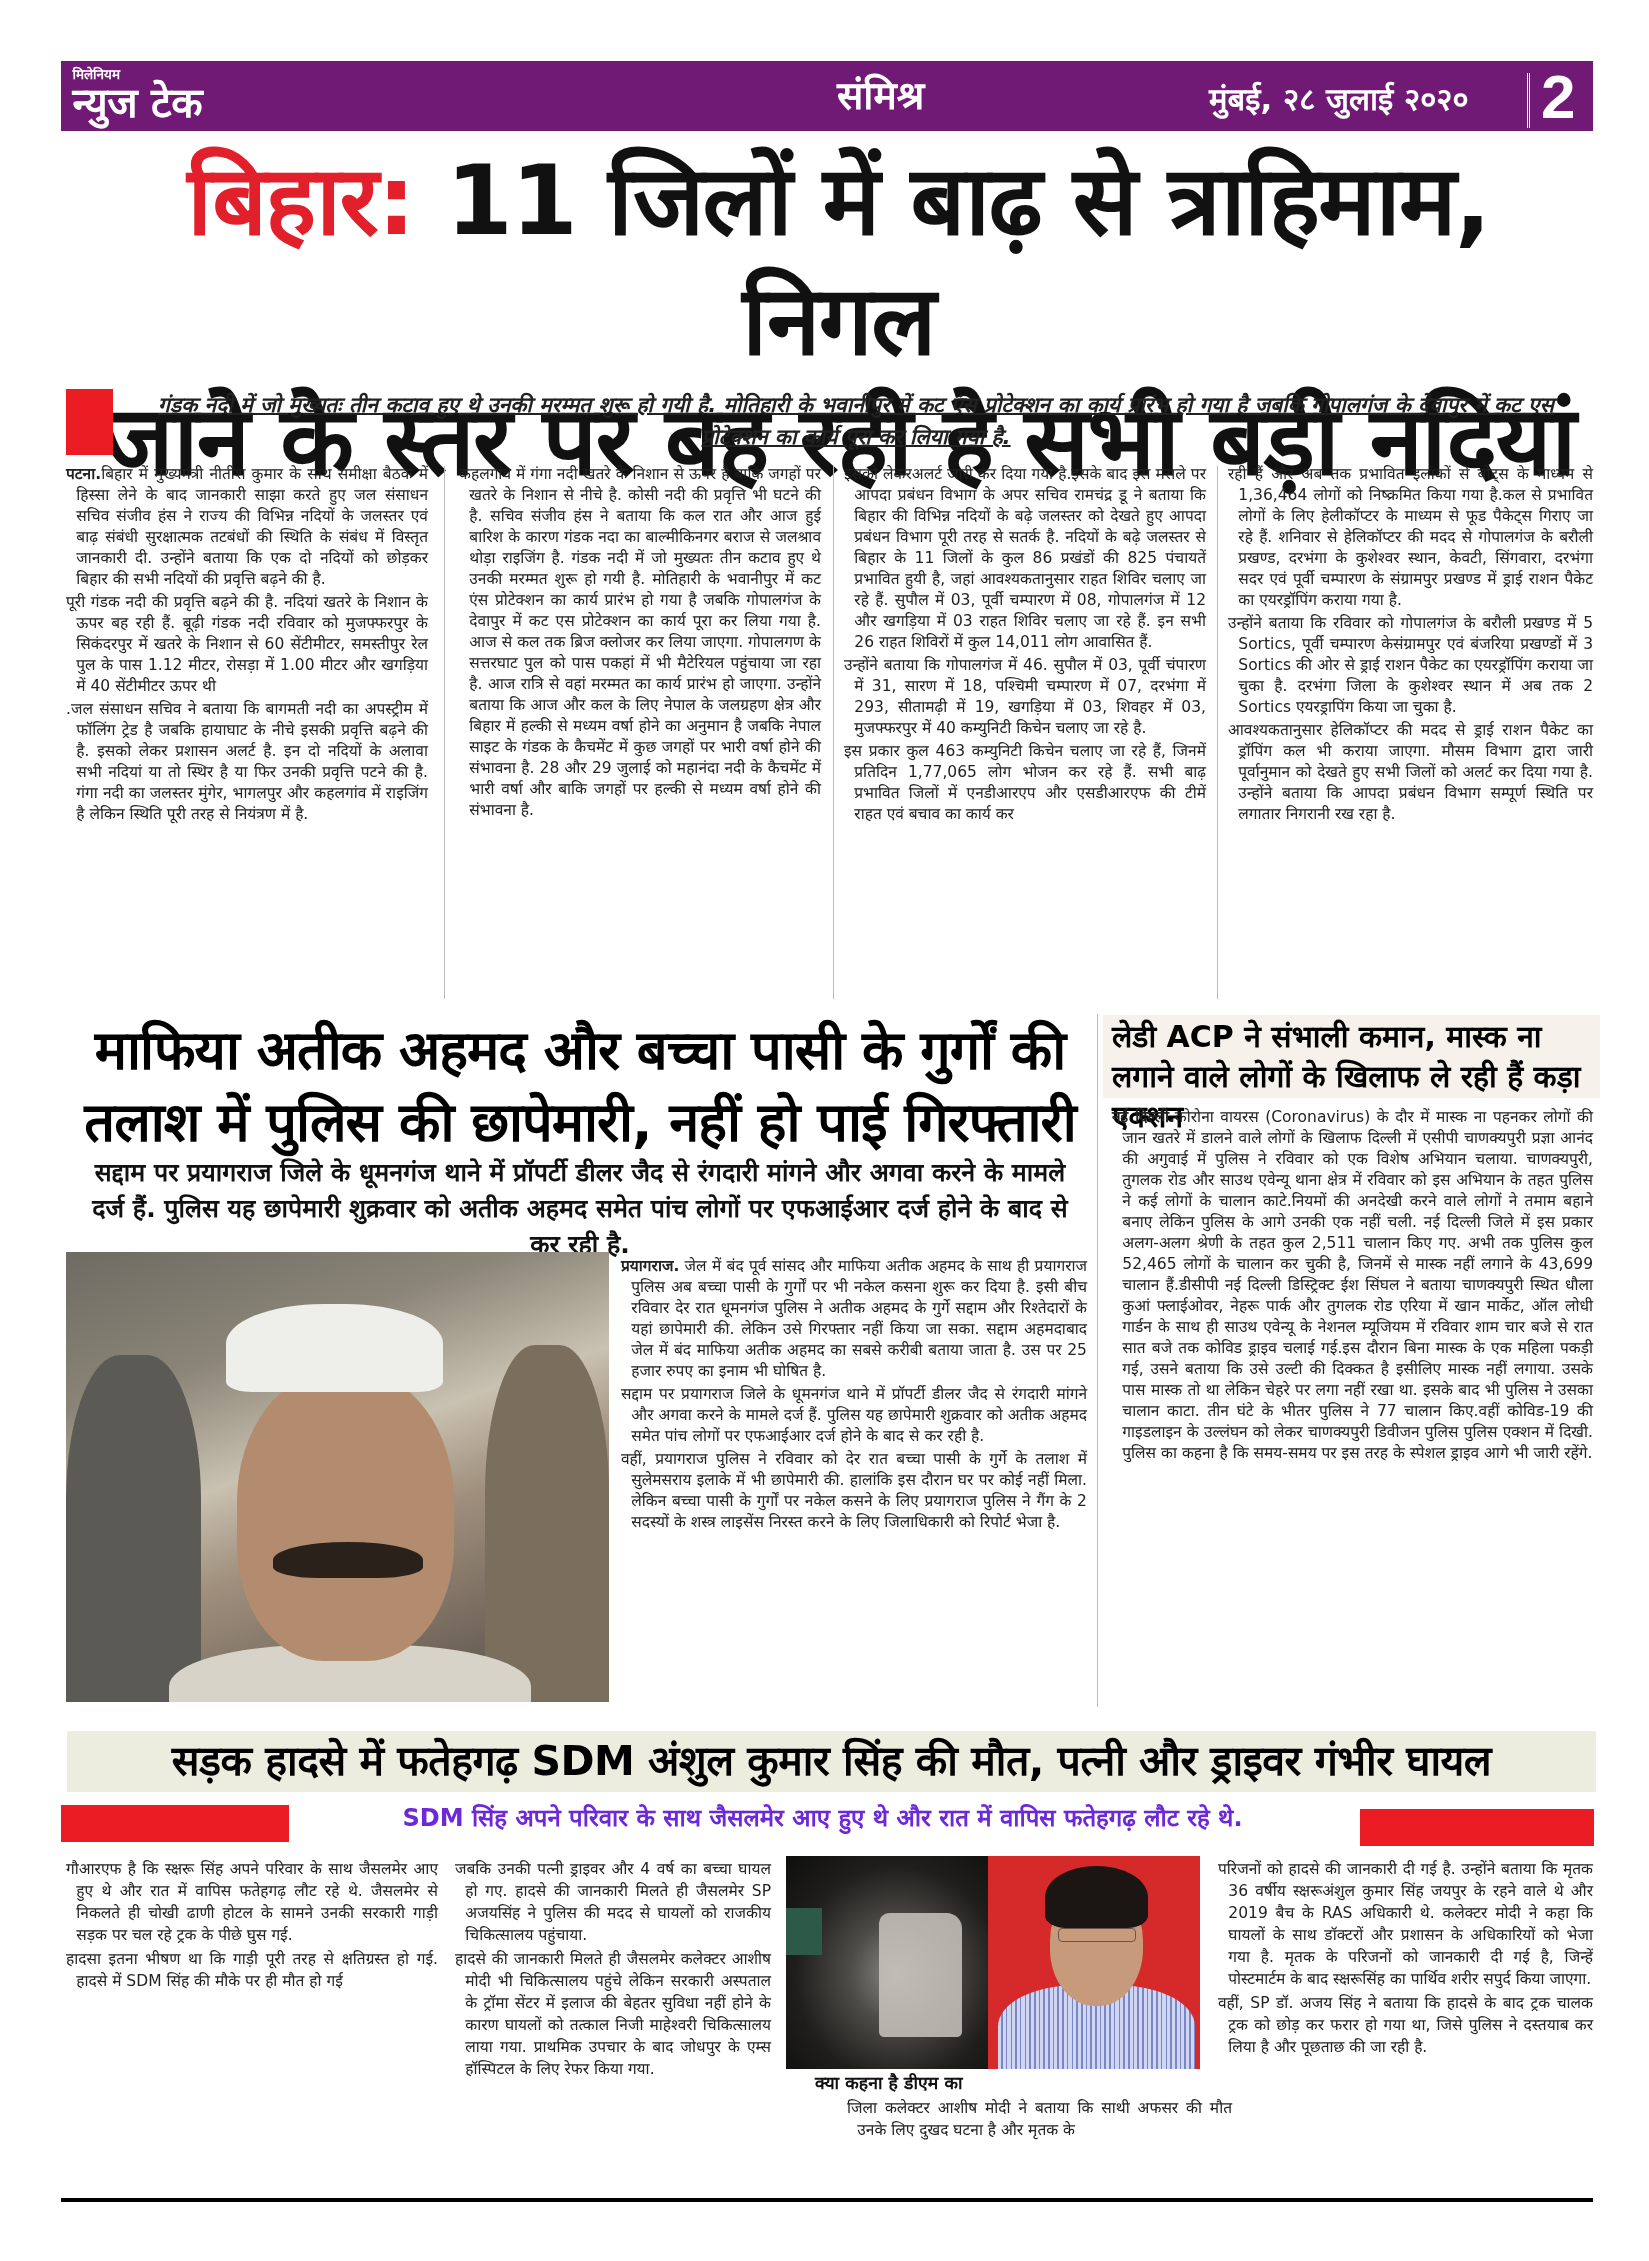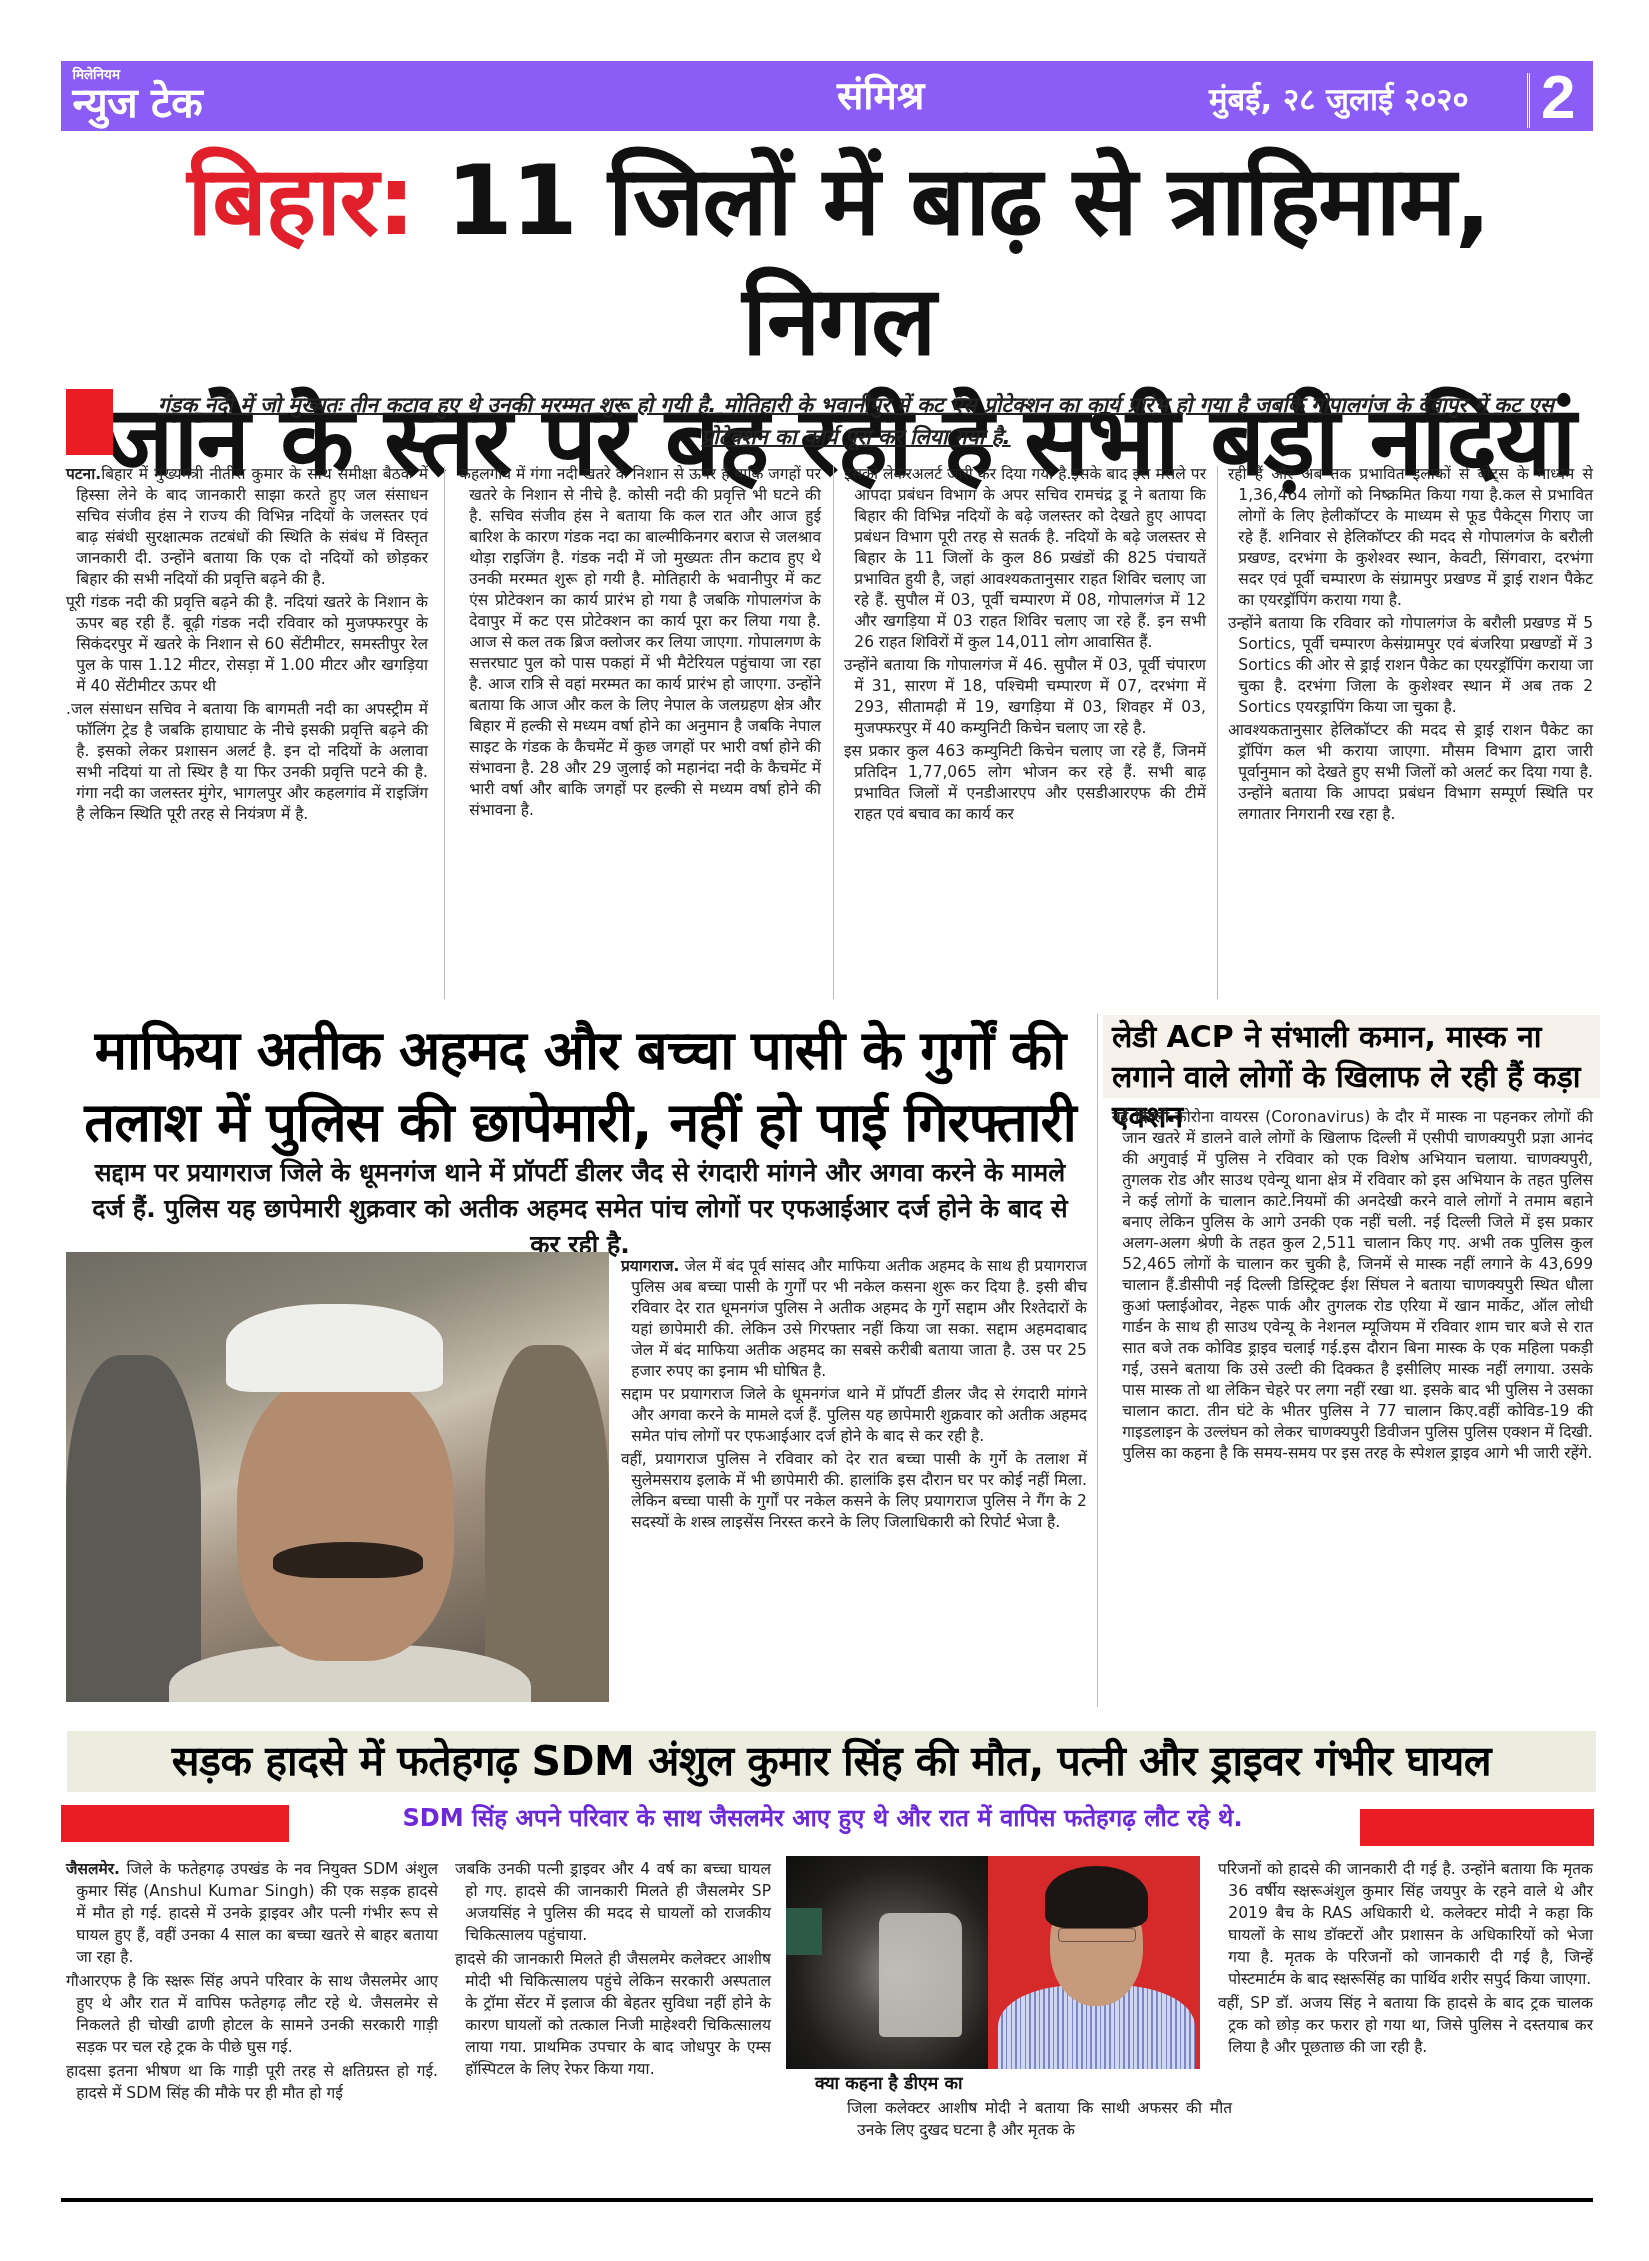--- a/index.html
+++ b/index.html
@@ -2,21 +2,21 @@
 <html style="font-size:8.3px"><head>
 <meta charset="utf-8">
 <style>
   * { box-sizing: border-box; margin: 0; padding: 0; }
   html, body { width: 1650px; height: 2261px; background: #ffffff; overflow: hidden; }
   body { position: relative; font-family: "DejaVu Sans", sans-serif; color: #1a1a1a; }
 
   .abs { position: absolute; }
 
   
-  .masthead { left: 61px; top: 61px; width: 1532px; height: 70px; background: #8b5cf6; color: #fff; }
+  .masthead { left: 61px; top: 61px; width: 1532px; height: 70px; background: #701a75; color: #fff; }
   .brand-small { position: absolute; left: 11.4px; top: 4.1px; font-size: 13.5px; font-weight: bold; }
   .brand-big { position: absolute; left: 11.4px; top: 17.6px; font-size: 41px; font-weight: bold; line-height: 48px; letter-spacing: -0.5px; }
   .section-name { position: absolute; left: 776px; top: 11.4px; font-size: 39px; font-weight: bold; line-height: 47px; }
   .issue-date { position: absolute; left: 1148px; top: 22px; font-size: 31px; font-weight: bold; line-height: 33px; }
   .page-sep { position: absolute; left: 1466px; top: 12.4px; width: 2.6px; height: 55px; border-left: 1px solid #fff; border-right: 1px solid #fff; }
   .page-num { position: absolute; left: 1480px; top: 2.1px; font-size: 62px; font-weight: bold; line-height: 67px; font-family: "Liberation Sans", sans-serif; }
 
   
   .main-head { left: 78px; top: 141px; width: 1521px; font-size: 96px; line-height: 120px; font-weight: bold; text-align: center; color: #111; letter-spacing: -1.6px; font-family: "DejaVu Sans", sans-serif; }
   .main-head .red { color: #e2202b; }
@@ -130,21 +130,20 @@
   <p><b>नई दिल्ली.</b><span>कोरोना वायरस (Coronavirus) के दौर में मास्क ना पहनकर लोगों की जान खतरे में डालने वाले लोगों के खिलाफ दिल्ली में एसीपी चाणक्यपुरी प्रज्ञा आनंद की अगुवाई में पुलिस ने रविवार को एक विशेष अभियान चलाया. चाणक्यपुरी, तुगलक रोड और साउथ एवेन्यू थाना क्षेत्र में रविवार को इस अभियान के तहत पुलिस ने कई लोगों के चालान काटे.नियमों की अनदेखी करने वाले लोगों ने तमाम बहाने बनाए लेकिन पुलिस के आगे उनकी एक नहीं चली. नई दिल्ली जिले में इस प्रकार अलग-अलग श्रेणी के तहत कुल 2,511 चालान किए गए. अभी तक पुलिस कुल 52,465 लोगों के चालान कर चुकी है, जिनमें से मास्क नहीं लगाने के 43,699 चालान हैं.डीसीपी नई दिल्ली डिस्ट्रिक्ट ईश सिंघल ने बताया चाणक्यपुरी स्थित धौला कुआं फ्लाईओवर, नेहरू पार्क और तुगलक रोड एरिया में खान मार्केट, ऑल लोधी गार्डन के साथ ही साउथ एवेन्यू के नेशनल म्यूजियम में रविवार शाम चार बजे से रात सात बजे तक कोविड ड्राइव चलाई गई.इस दौरान बिना मास्क के एक महिला पकड़ी गई, उसने बताया कि उसे उल्टी की दिक्कत है इसीलिए मास्क नहीं लगाया. उसके पास मास्क तो था लेकिन चेहरे पर लगा नहीं रखा था. इसके बाद भी पुलिस ने उसका चालान काटा. तीन घंटे के भीतर पुलिस ने 77 चालान किए.वहीं कोविड-19 की गाइडलाइन के उल्लंघन को लेकर चाणक्यपुरी डिवीजन पुलिस पुलिस एक्शन में दिखी. पुलिस का कहना है कि समय-समय पर इस तरह के स्पेशल ड्राइव आगे भी जारी रहेंगे.</span></p>
 </div>
 
 <div class="abs sdm-bar"></div>
 <div class="abs sdm-head">सड़क हादसे में फतेहगढ़ SDM अंशुल कुमार सिंह की मौत, पत्नी और ड्राइवर गंभीर घायल</div>
 <div class="abs red-block" style="left:61px; top:1805px; width:228px;"></div>
 <div class="abs red-block" style="left:1360px; top:1809px; width:234px;"></div>
 <div class="abs sdm-deck">SDM सिंह अपने परिवार के साथ जैसलमेर आए हुए थे और रात में वापिस फतेहगढ़ लौट रहे थे.</div>
 
 <div class="abs col" id="sdm-col-0" style="left:66px; top:1858px; width:372px; line-height:22px;">
-    <p><b>जैसलमेर.</b><span> जिले के फतेहगढ़ उपखंड के नव नियुक्त SDM अंशुल कुमार सिंह (Anshul Kumar Singh) की एक सड़क हादसे में मौत हो गई. हादसे में उनके ड्राइवर और पत्नी गंभीर रूप से घायल हुए हैं, वहीं उनका 4 साल का बच्चा खतरे से बाहर बताया जा रहा है.</span></p>
     <p><span>गौआरएफ है कि स्क्षरू सिंह अपने परिवार के साथ जैसलमेर आए हुए थे और रात में वापिस फतेहगढ़ लौट रहे थे. जैसलमेर से निकलते ही चोखी ढाणी होटल के सामने उनकी सरकारी गाड़ी सड़क पर चल रहे ट्रक के पीछे घुस गई.</span></p>
     <p><span>हादसा इतना भीषण था कि गाड़ी पूरी तरह से क्षतिग्रस्त हो गई. हादसे में SDM सिंह की मौके पर ही मौत हो गई</span></p>
   </div>
 <div class="abs col" id="sdm-col-1" style="left:455px; top:1858px; width:316px; line-height:22px;">
     <p><span>जबकि उनकी पत्नी ड्राइवर और 4 वर्ष का बच्चा घायल हो गए. हादसे की जानकारी मिलते ही जैसलमेर SP अजयसिंह ने पुलिस की मदद से घायलों को राजकीय चिकित्सालय पहुंचाया.</span></p>
     <p><span>हादसे की जानकारी मिलते ही जैसलमेर कलेक्टर आशीष मोदी भी चिकित्सालय पहुंचे लेकिन सरकारी अस्पताल के ट्रॉमा सेंटर में इलाज की बेहतर सुविधा नहीं होने के कारण घायलों को तत्काल निजी माहेश्वरी चिकित्सालय लाया गया. प्राथमिक उपचार के बाद जोधपुर के एम्स हॉस्पिटल के लिए रेफर किया गया.</span></p>
   </div>
 
 <div class="abs photo-crash" title="दुर्घटनाग्रस्त वाहन">
   <div class="sign"></div>

